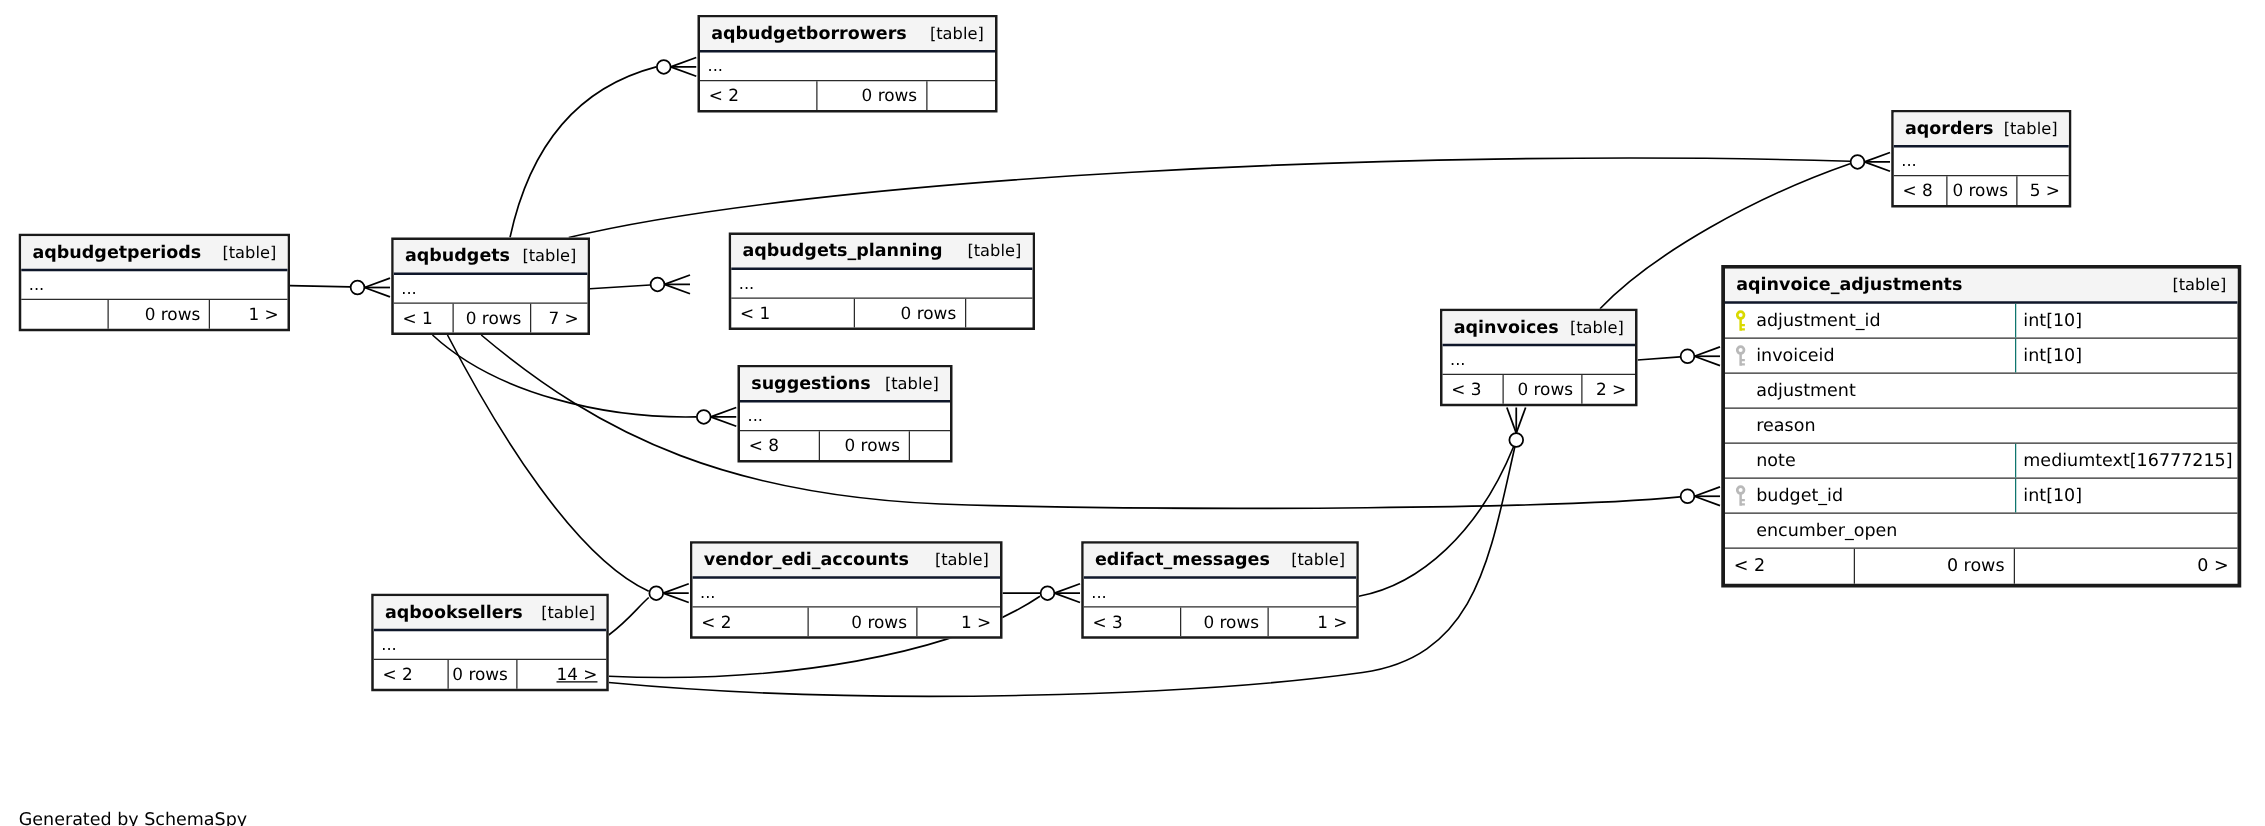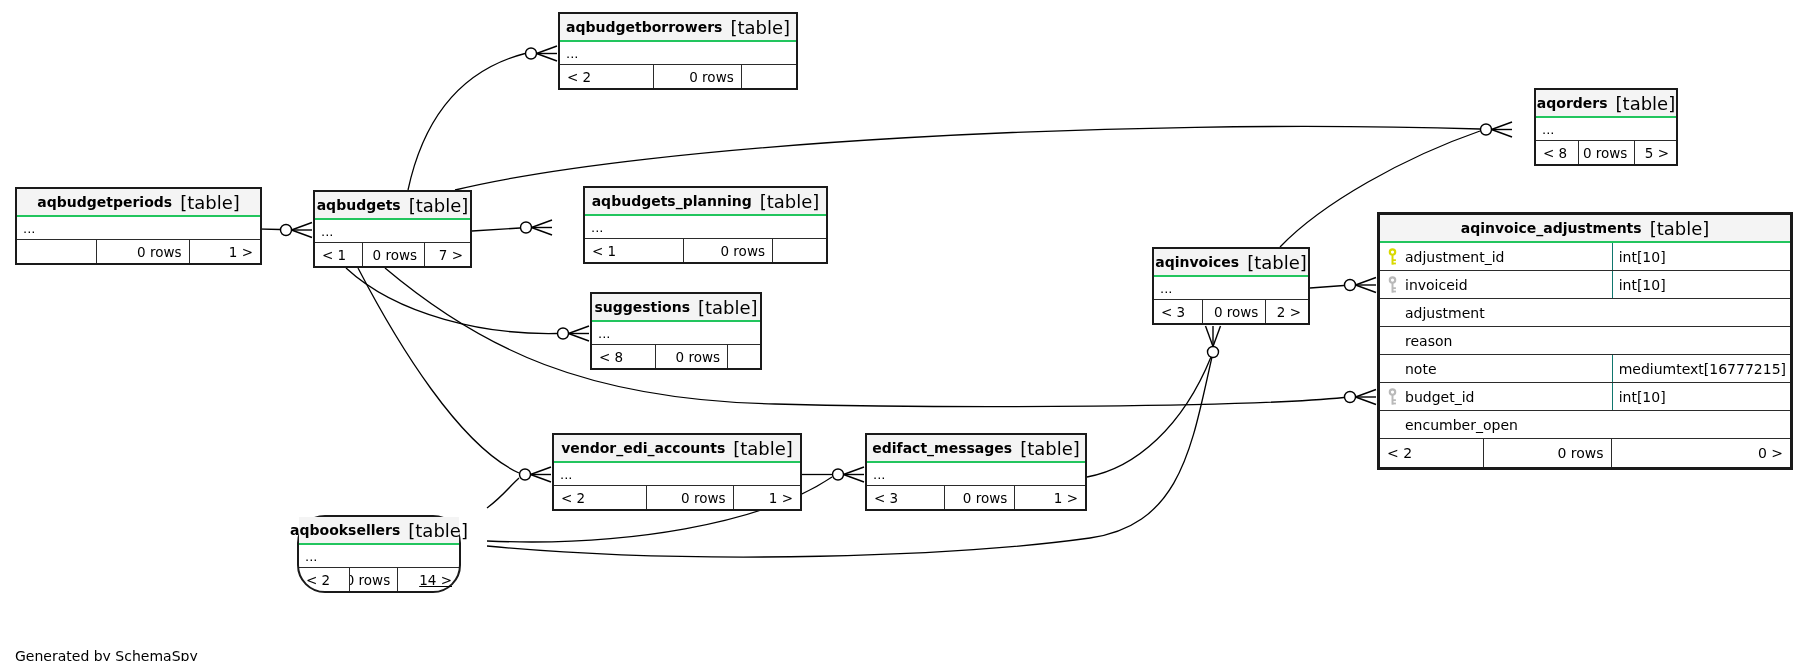--- a/index.html
+++ b/index.html
@@ -21,28 +21,28 @@
     background: #fff;
     border: 2px solid #1a1a1a;
     box-sizing: border-box;
     z-index: 2;
   }
   .tbox.detailed { border-width: 3px; }
 
   .thead {
     height: 28px;
     background: #f4f4f4;
-    border-bottom: 2px solid #22c55e;
-    display: flex; align-items: center; justify-content: center;
+    border-bottom: 2px solid #0f172a;
+    display: flex; align-items: center; justify-content: space-between;
     padding: 0 9px;
     box-sizing: border-box;
     white-space: nowrap;
   }
   .tname { font-weight: bold; font-size: 14px; }
-  .ttag  { font-size: 18px; margin-left: 8px; }
+  .ttag  { font-size: 13px; margin-left: 8px; }
 
   .trow {
     display: flex; align-items: center;
     border-bottom: 1px solid #2b2b2b;
     box-sizing: border-box;
     white-space: nowrap;
   }
   .ellipsis-row { height: 23px; font-size: 13px; padding: 0 6px; }
   .col-row { height: 28px; font-size: 14px; }
   .keyslot { width: 25px; display: flex; justify-content: center; align-items: center; flex: none; }
@@ -151,21 +151,21 @@
       <path d="M 487 546 C 700 566, 960 556, 1090 538 C 1182 525, 1192 444, 1212 357" class="edge"></path>
       <path d="M 1310 288 L 1344 285.5" class="edge"></path>
       <g>
         <line class="anchor-prong" x1="1355.5" y1="285" x2="1376" y2="277.5"></line>
         <line class="anchor-prong" x1="1355.5" y1="285" x2="1376" y2="285"></line>
         <line class="anchor-prong" x1="1355.5" y1="285" x2="1376" y2="292.5"></line>
         <circle class="anchor-circle" r="5.5" cx="1350" cy="285"></circle>
       </g>
     </svg>
   <div class="credit">Generated by SchemaSpy</div>
-<div class="tbox" style="left: 15px; top: 187px; width: 247px;">
+<div class="tbox" style="left: 15px; top: 187px; width: 217px;">
       <div class="thead">
         <span class="tname">aqbudgetperiods</span>
         <span class="ttag">[table]</span>
       </div>
       <div class="trow ellipsis-row">...</div>
       <div class="tfoot">
         <span class="cell c0" style="width: 33%;"></span>
         <span class="cell c1" style="width: 38%;">0 rows</span>
         <span class="cell c2" style="width: 29%;">1 &gt;</span>
       </div>
@@ -187,21 +187,21 @@
         <span class="tname">aqbudgetborrowers</span>
         <span class="ttag">[table]</span>
       </div>
       <div class="trow ellipsis-row">...</div>
       <div class="tfoot">
         <span class="cell c0" style="width: 40%;">&lt; 2</span>
         <span class="cell c1" style="width: 37%;">0 rows</span>
         <span class="cell c2" style="width: 23%;"></span>
       </div>
     </div>
-    <div class="tbox" style="left: 1513px; top: 88px; width: 144px; margin-left: 21px;">
+    <div class="tbox" style="left: 1513px; top: 88px; width: 144px;">
       <div class="thead">
         <span class="tname">aqorders</span>
         <span class="ttag">[table]</span>
       </div>
       <div class="trow ellipsis-row">...</div>
       <div class="tfoot">
         <span class="cell c0" style="width: 31%;">&lt; 8</span>
         <span class="cell c1" style="width: 40%;">0 rows</span>
         <span class="cell c2" style="width: 29%;">5 &gt;</span>
       </div>
@@ -323,21 +323,21 @@
         <span class="tname">edifact_messages</span>
         <span class="ttag">[table]</span>
       </div>
       <div class="trow ellipsis-row">...</div>
       <div class="tfoot">
         <span class="cell c0" style="width: 36%;">&lt; 3</span>
         <span class="cell c1" style="width: 32%;">0 rows</span>
         <span class="cell c2" style="width: 32%;">1 &gt;</span>
       </div>
     </div>
-    <div class="tbox" style="left: 297px; top: 515px; width: 164px; border-radius: 28px;">
+    <div class="tbox" style="left: 297px; top: 475px; width: 190px;">
       <div class="thead">
         <span class="tname">aqbooksellers</span>
         <span class="ttag">[table]</span>
       </div>
       <div class="trow ellipsis-row">...</div>
       <div class="tfoot">
         <span class="cell c0" style="width: 32%;">&lt; 2</span>
         <span class="cell c1" style="width: 30%;">0 rows</span>
         <span class="cell c2" style="width: 38%; text-decoration: underline;">14 &gt;</span>
       </div>

